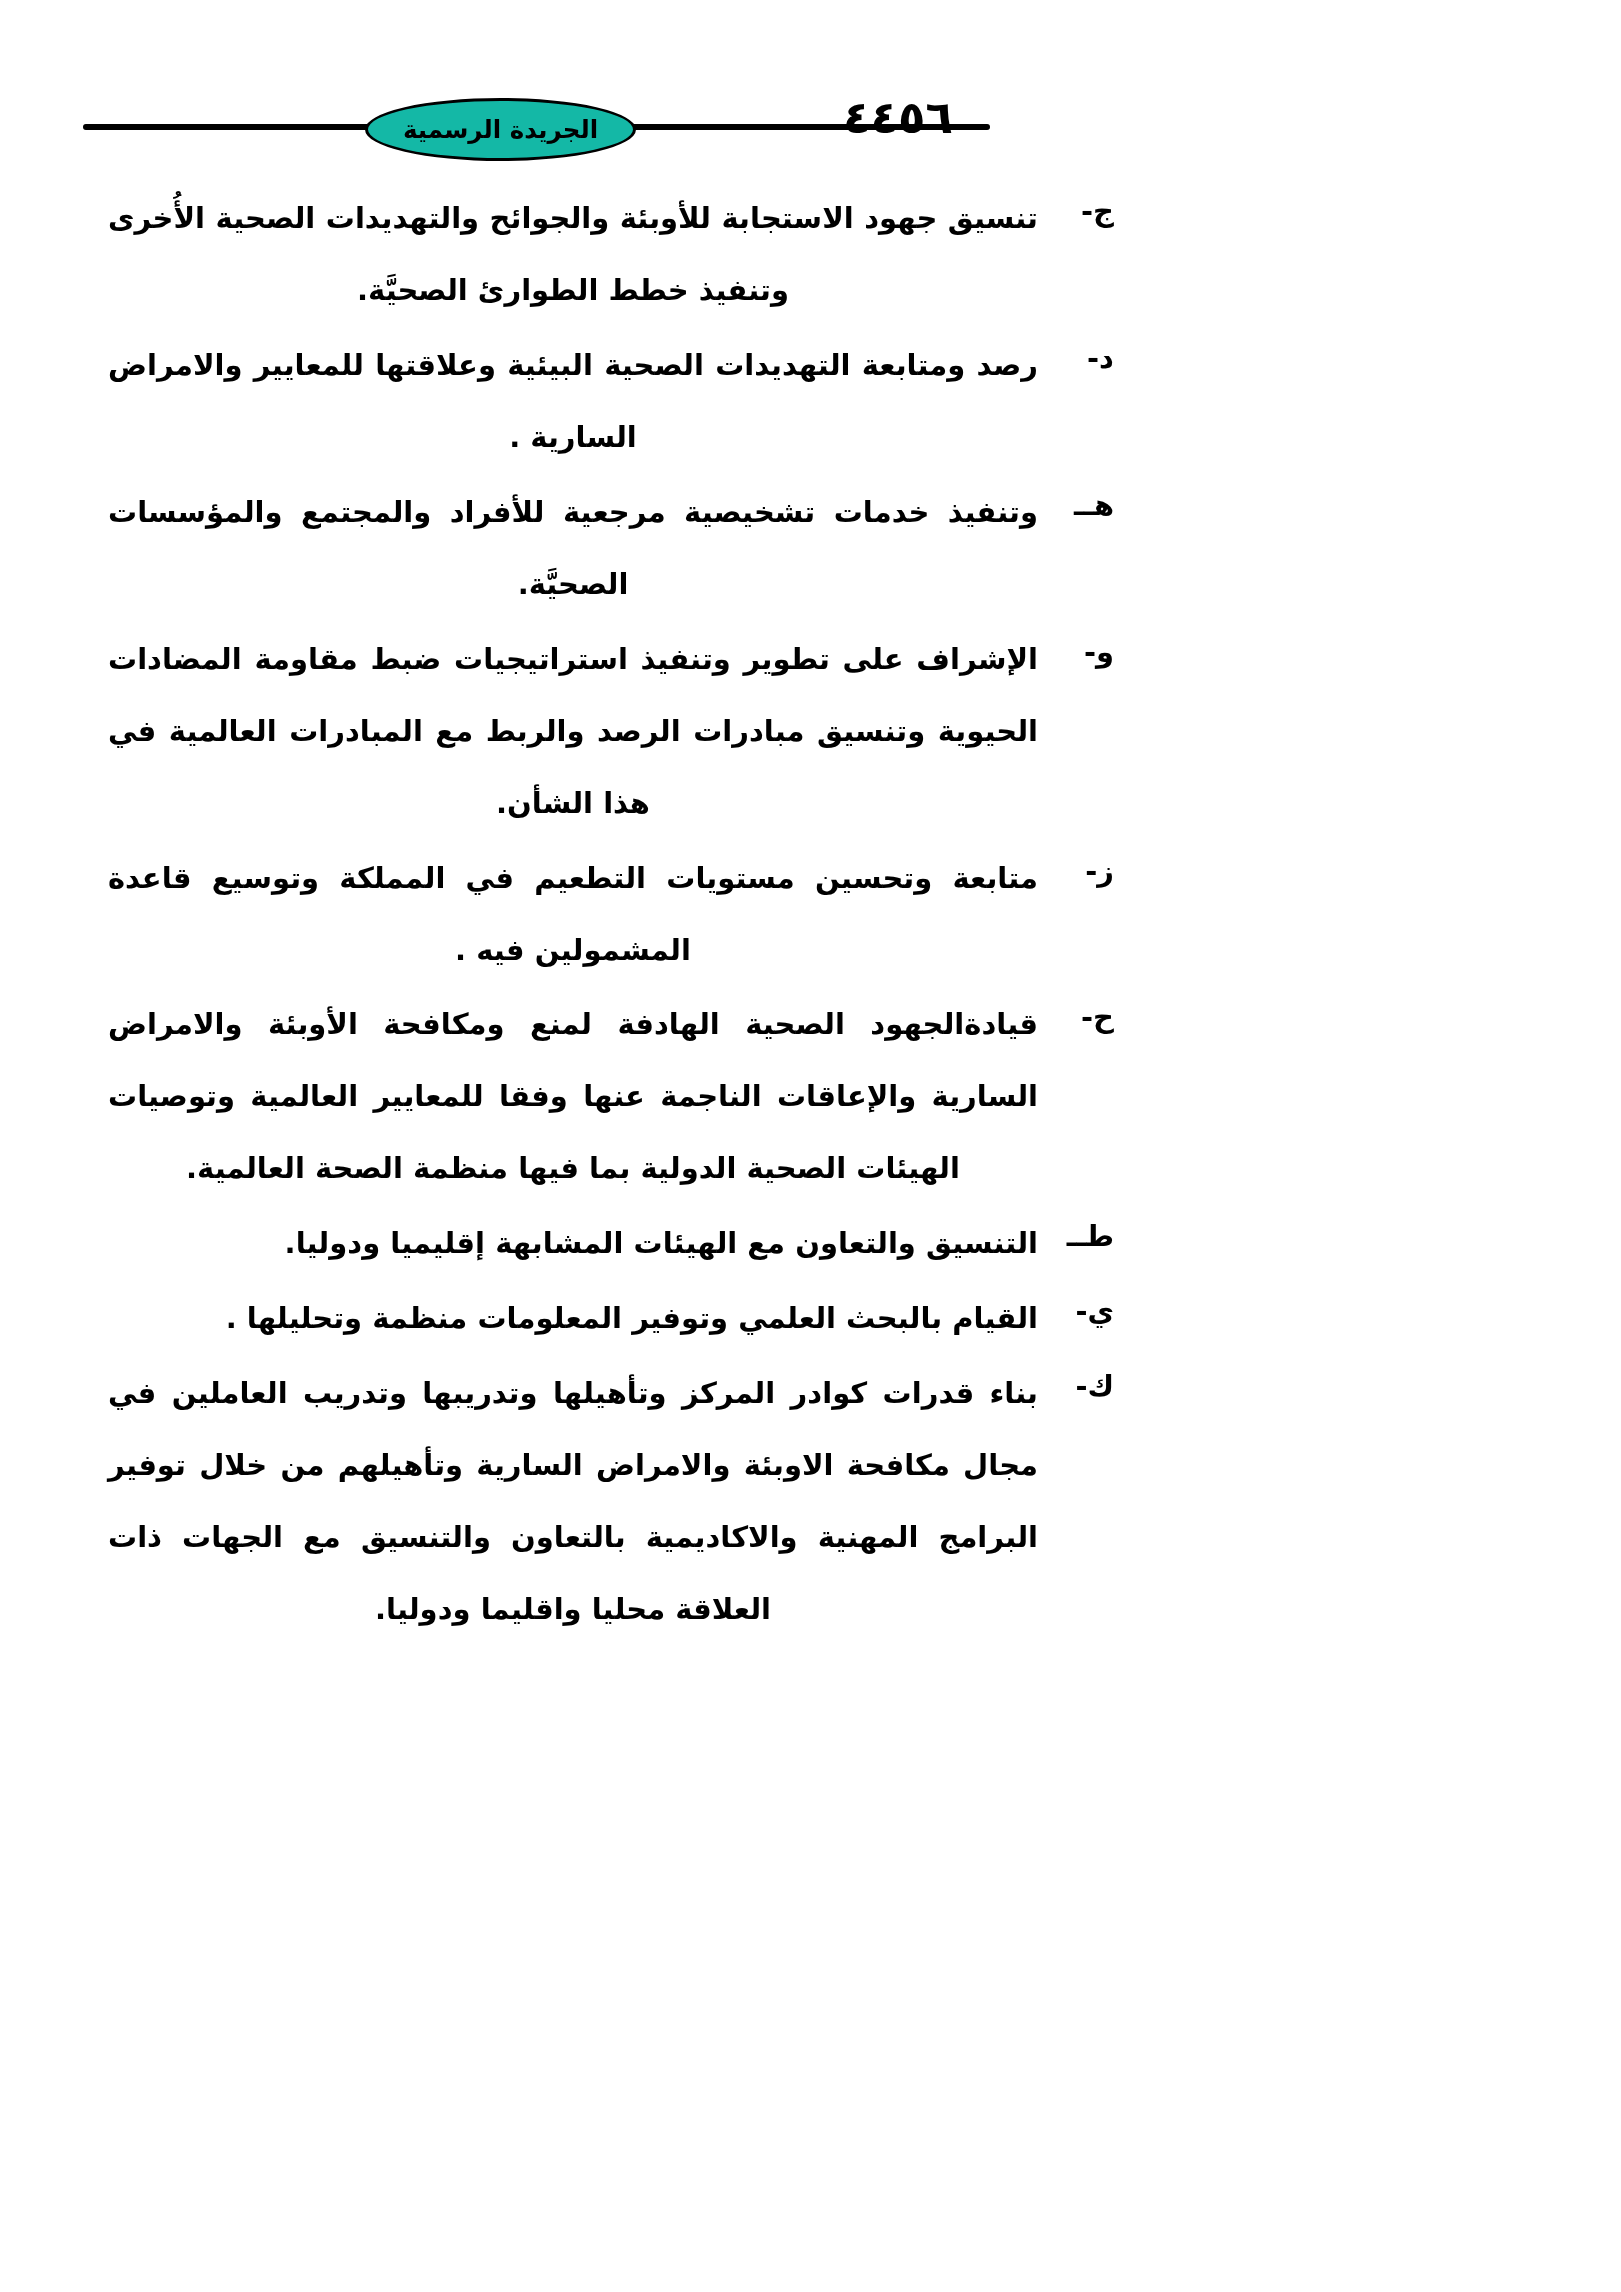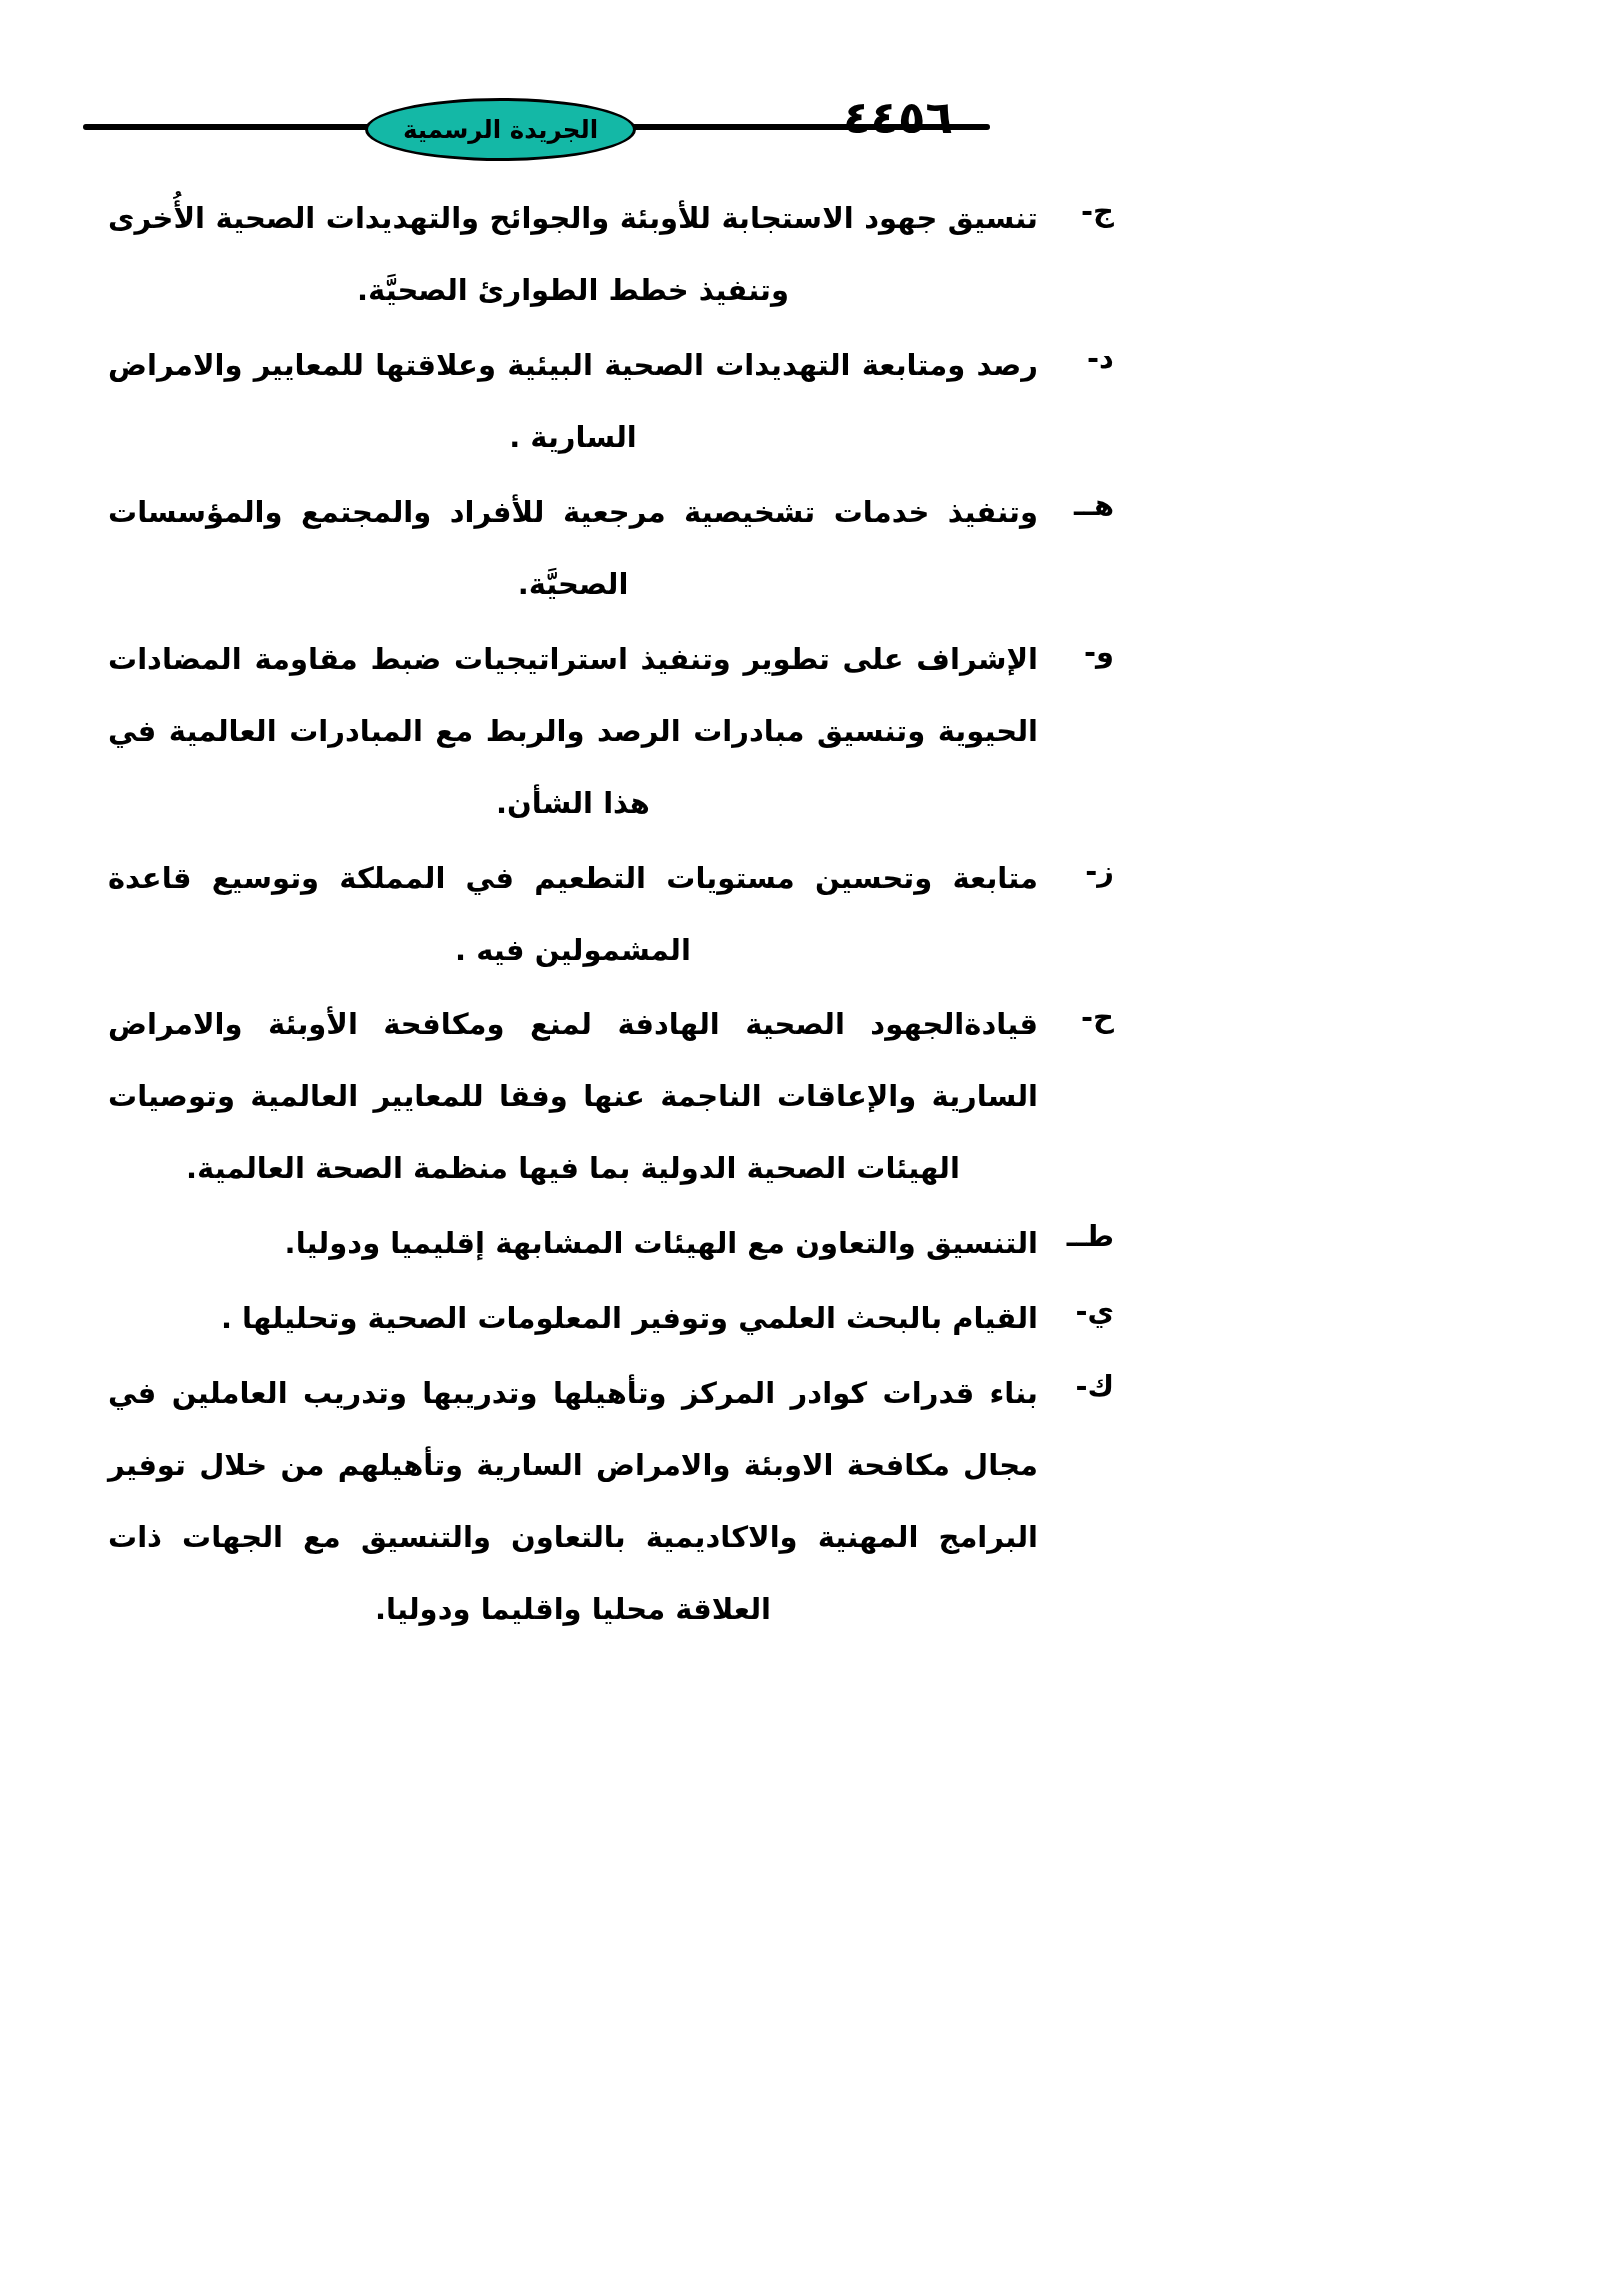--- a/index.html
+++ b/index.html
@@ -145,21 +145,21 @@
       <div class="text just">قيادةالجهود الصحية الهادفة لمنع ومكافحة الأوبئة والامراض السارية والإعاقات الناجمة عنها وفقا للمعايير العالمية وتوصيات الهيئات الصحية الدولية بما فيها منظمة الصحة العالمية.</div>
     </div>
 
     <div class="item">
       <div class="marker">طــ</div>
       <div class="text start">التنسيق والتعاون مع الهيئات المشابهة إقليميا ودوليا.</div>
     </div>
 
     <div class="item">
       <div class="marker">ي-</div>
-      <div class="text start">القيام بالبحث العلمي وتوفير المعلومات الصحية وتحليلها .</div>
+      <div class="text start">القيام بالبحث العلمي وتوفير المعلومات منظمة وتحليلها .</div>
     </div>
 
     <div class="item">
       <div class="marker">ك-</div>
       <div class="text just">بناء قدرات كوادر المركز وتأهيلها وتدريبها وتدريب العاملين في مجال مكافحة الاوبئة والامراض السارية وتأهيلهم من خلال توفير البرامج المهنية والاكاديمية بالتعاون والتنسيق مع الجهات ذات العلاقة محليا واقليما ودوليا.</div>
     </div>
 
   </div>
 
 </div>

